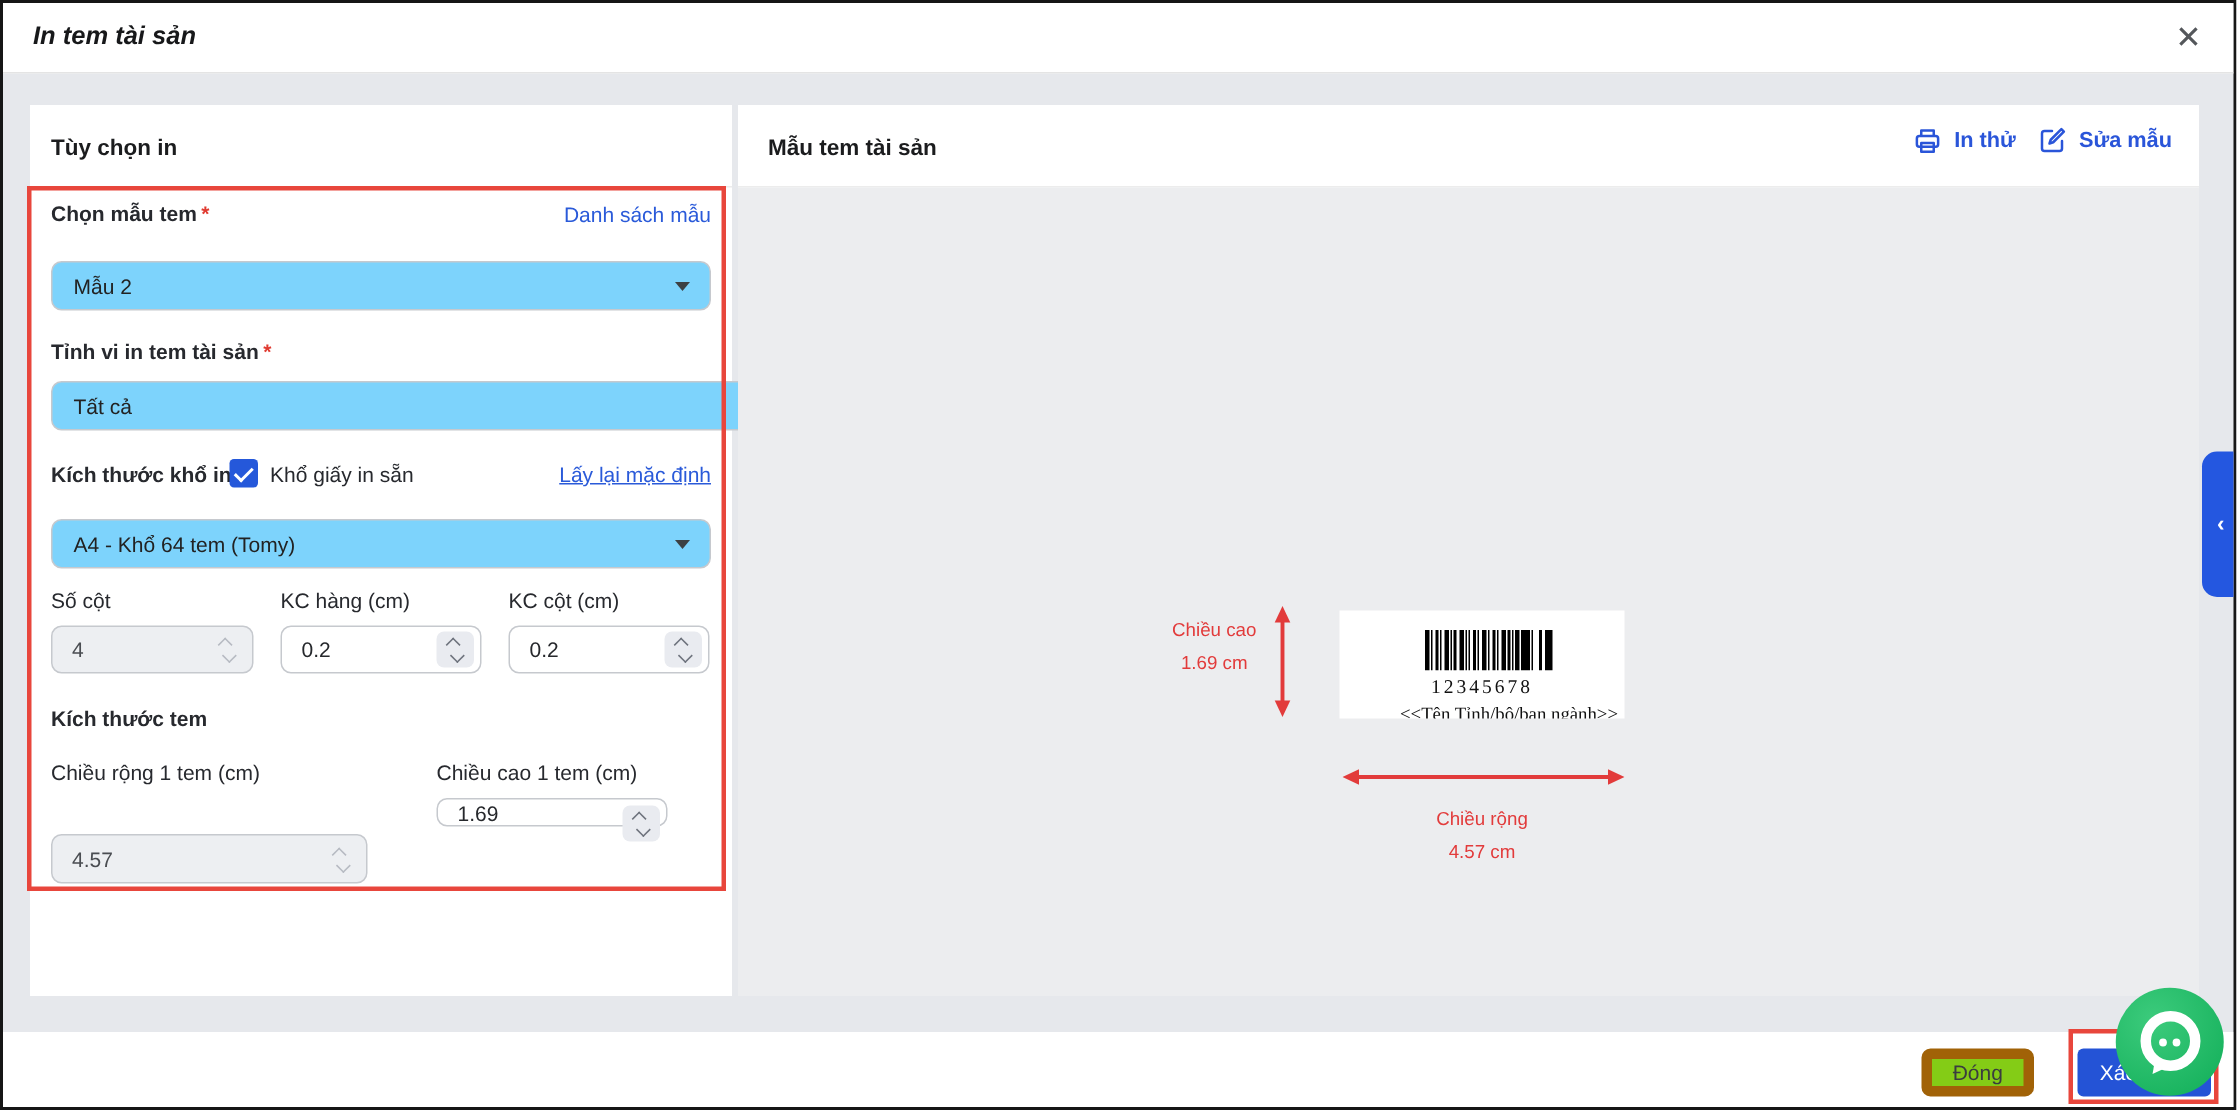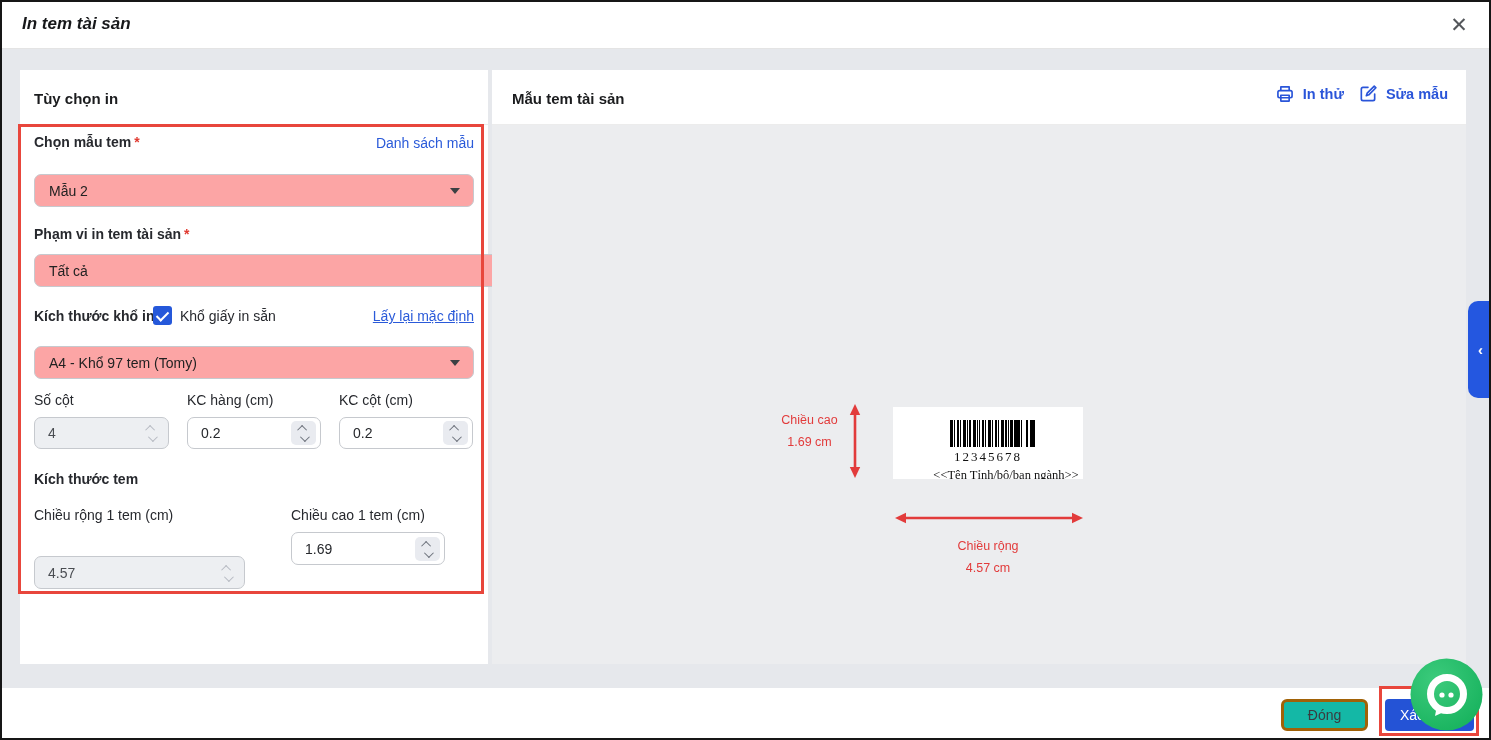--- a/index.html
+++ b/index.html
@@ -23,21 +23,21 @@
   .link-action { display:flex; align-items:center; gap:8px; color:#2a55d9; font-size:14.5px; font-weight:bold; cursor:pointer; }
   .preview-area { position:absolute; left:0; top:55px; width:974px; height:539px; background:#ecedef; }
 
   
   .fld-label { position:absolute; font-size:14px; color:#27292e; }
   .bold { font-weight:bold; }
   .req { color:#e03a30; margin-left:3px; }
   .blue-link { position:absolute; font-size:14px; color:#2a5ad9; cursor:pointer; }
   .underline { text-decoration:underline; }
 
-  .select-box { position:absolute; height:33px; border:1px solid #c6c9ce; border-radius:7px; background:#fca5a5; display:flex; align-items:center; padding:0 14px; font-size:14px; color:#222; cursor:pointer; }
+  .select-box { position:absolute; height:33px; border:1px solid #c6c9ce; border-radius:7px; background:#7dd3fc; display:flex; align-items:center; padding:0 14px; font-size:14px; color:#222; cursor:pointer; }
   .select-box .caret { position:absolute; right:13px; top:13px; width:0; height:0; border-left:5px solid transparent; border-right:5px solid transparent; border-top:6px solid #3c4043; }
 
   .num-box { position:absolute; height:32px; border:1px solid #c6c9ce; border-radius:7px; background:#fff; }
   .num-box input { position:absolute; left:0; top:0; width:100%; height:100%; border:none; background:transparent; padding:0 34px 0 13px; font-size:14px; color:#26282c; font-family:"Liberation Sans", sans-serif; outline:none; }
   .num-box.disabled { background:#edeff2; }
   .num-box.disabled input { color:#4a4d52; }
   .spinner { position:absolute; right:4px; top:3px; width:25px; height:24px; background:#e9ebf0; border-radius:5px; display:flex; flex-direction:column; align-items:center; justify-content:center; gap:3px; cursor:pointer; }
   .num-box.disabled .spinner { background:transparent; }
   .chev { width:7px; height:7px; border-left:1.6px solid #6d727c; border-top:1.6px solid #6d727c; }
   .chev.up { transform:rotate(45deg) translateY(2px); }
@@ -55,21 +55,21 @@
   .tem-label { position:absolute; width:190px; height:72px; background:#fff; overflow:hidden; text-align:center; font-family:"Liberation Serif", serif; }
   .barcode-num { font-family:"Liberation Serif", serif; font-size:13px; color:#111; letter-spacing:2px; margin-top:-2px; }
   .org-line { font-family:"Liberation Serif", serif; font-size:12.5px; color:#111; margin-top:3px; white-space:nowrap;padding-left:36px; }
 
   
   .side-tab { position:absolute; left:1466px; top:299px; width:25px; height:97px; background:#2457e0; border-radius:10px 0 0 10px; display:flex; align-items:center; justify-content:center; color:#fff; font-size:15px; font-weight:bold; cursor:pointer; z-index:6; }
 
   
   .dlg-footer { position:absolute; left:0; top:686px; width:100%; height:52px; background:#fff; z-index:4; }
   .btn { position:absolute; height:32px; border-radius:6px; font-size:14px; display:flex; align-items:center; justify-content:center; cursor:pointer; font-family:"Liberation Sans", sans-serif; }
-  .btn-close { left:1279px; top:11px; width:87px; background:#14b8a6; border:3px solid #a16207; color:#3a3c40; }
+  .btn-close { left:1279px; top:11px; width:75px; background:#84cc16; border:7px solid #a16207; color:#3a3c40; }
   .btn-confirm { left:1383px; top:11px; width:89px; background:#2453d6; border:none; color:#fff; border-radius:4px; }
 
   .chat-widget { position:absolute; left:1408px; top:656px; width:73px; height:73px; z-index:9; }
 </style>
 </head>
 <body>
 
 <div class="stage">
 
   <div class="dlg-header">
@@ -85,34 +85,34 @@
       <span>Chọn mẫu tem</span><span class="req">*</span>
     </div>
     <div class="blue-link" style="right:14px; top:65px;">Danh sách mẫu</div>
 
     <div class="select-box" style="left:14px; top:104px; width:440px;">
       <span>Mẫu 2</span>
       <span class="caret"></span>
     </div>
 
     <div class="fld-label bold" style="left:14px; top:156px;">
-      <span>Phạm vi in tem tài sản</span><span class="req">*</span>
+      <span>Tỉnh vi in tem tài sản</span><span class="req">*</span>
     </div>
     <div class="select-box" style="left:14px; top:184px; width:496px;">
       <span>Tất cả</span>
       <span class="caret"></span>
     </div>
 
     <div class="fld-label bold" style="left:14px; top:238px;">Kích thước khổ in</div>
     <div class="checkbox" style="left:133px; top:236px;"></div>
     <div class="fld-label" style="left:160px; top:238px;">Khổ giấy in sẵn</div>
     <div class="blue-link underline" style="right:14px; top:238px;">Lấy lại mặc định</div>
 
     <div class="select-box" style="left:14px; top:276px; width:440px;">
-      <span>A4 - Khổ 97 tem (Tomy)</span>
+      <span>A4 - Khổ 64 tem (Tomy)</span>
       <span class="caret"></span>
     </div>
 
     <div class="fld-label" style="left:14px; top:322px;">Số cột</div>
     <div class="fld-label" style="left:167px; top:322px;">KC hàng (cm)</div>
     <div class="fld-label" style="left:319px; top:322px;">KC cột (cm)</div>
 
     <div class="num-box disabled" style="left:14px; top:347px; width:135px;">
       <input value="4" style="">
       <span class="spinner">
@@ -140,21 +140,21 @@
     <div class="fld-label" style="left:14px; top:437px;">Chiều rộng 1 tem (cm)</div>
     <div class="fld-label" style="left:271px; top:437px;">Chiều cao 1 tem (cm)</div>
 
     <div class="num-box disabled" style="left:14px; top:462px; width:211px; height:33px;margin-top:24px;">
       <input value="4.57" style="">
       <span class="spinner" style="top:4px;">
           <span class="chev up"></span>
           <span class="chev down"></span>
         </span>
     </div>
-    <div class="num-box" style="left:271px; top:462px; width:154px; height:33px;">
+    <div class="num-box" style="left:271px; top:462px; width:154px; height:19px;">
       <input value="1.69" style="">
       <span class="spinner" style="top:4px;">
           <span class="chev up"></span>
           <span class="chev down"></span>
         </span>
     </div>
   </div>
 
   <div class="red-rect" style="left:16px; top:122px; width:466px; height:470px;"></div>
 

